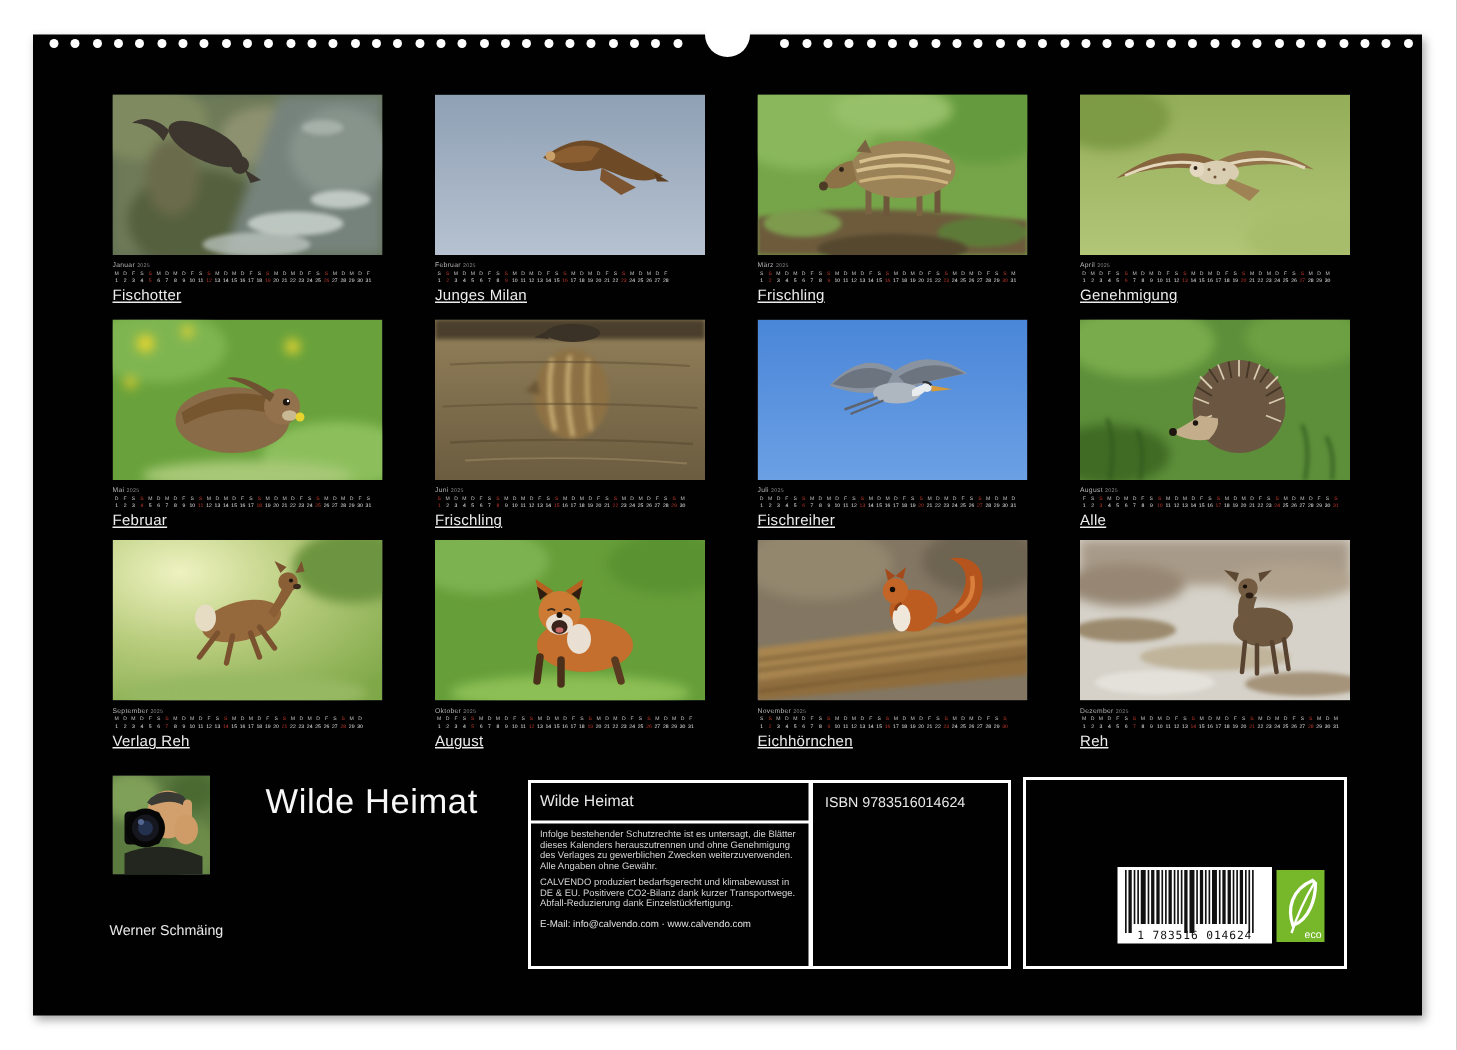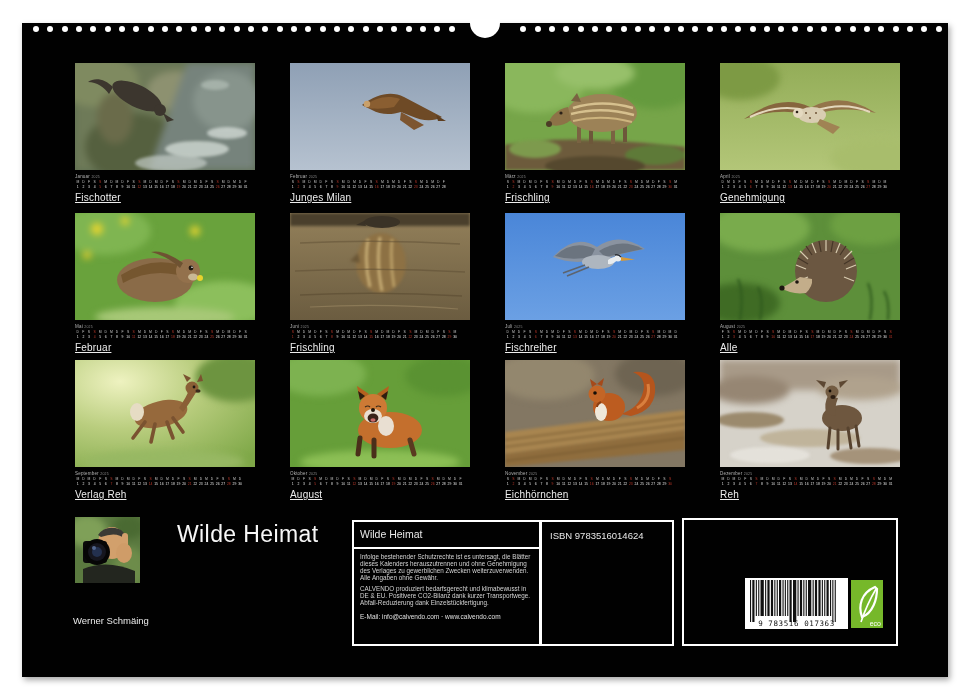--- a/index.html
+++ b/index.html
@@ -1389,21 +1389,21 @@
             <rect x="67.6" y="2" width="1.1" height="36" fill="#111"></rect>
             <rect x="69.9" y="2" width="2.2" height="36" fill="#111"></rect>
             <rect x="73.4" y="2" width="2.2" height="36" fill="#111"></rect>
             <rect x="76.8" y="2" width="1.1" height="36" fill="#111"></rect>
             <rect x="79.2" y="2" width="1.1" height="36" fill="#111"></rect>
             <rect x="81.5" y="2" width="2.2" height="36" fill="#111"></rect>
             <rect x="85.0" y="2" width="1.1" height="36" fill="#111"></rect>
             <rect x="87.3" y="2" width="1.1" height="42" fill="#111"></rect>
             <rect x="89.7" y="2" width="1.1" height="42" fill="#111"></rect>
           </svg>
-        <div class="bc-digits">9 783516 017363</div>
+        <div class="bc-digits">1 783516 014624</div>
       </div>
       <div class="eco">
         <svg width="32" height="48" viewBox="0 0 32 48">
           <path d="M24,7 C10,13 7,26 11,37 C22,33 26,19 26,9 Z" fill="none" stroke="#ffffff" stroke-width="2.2"></path>
           <path d="M10,42 C14,30 19,19 25,9" fill="none" stroke="#ffffff" stroke-width="1.6"></path>
         </svg>
         <span class="eco-label">eco</span>
       </div>
     </div>
   </div>

